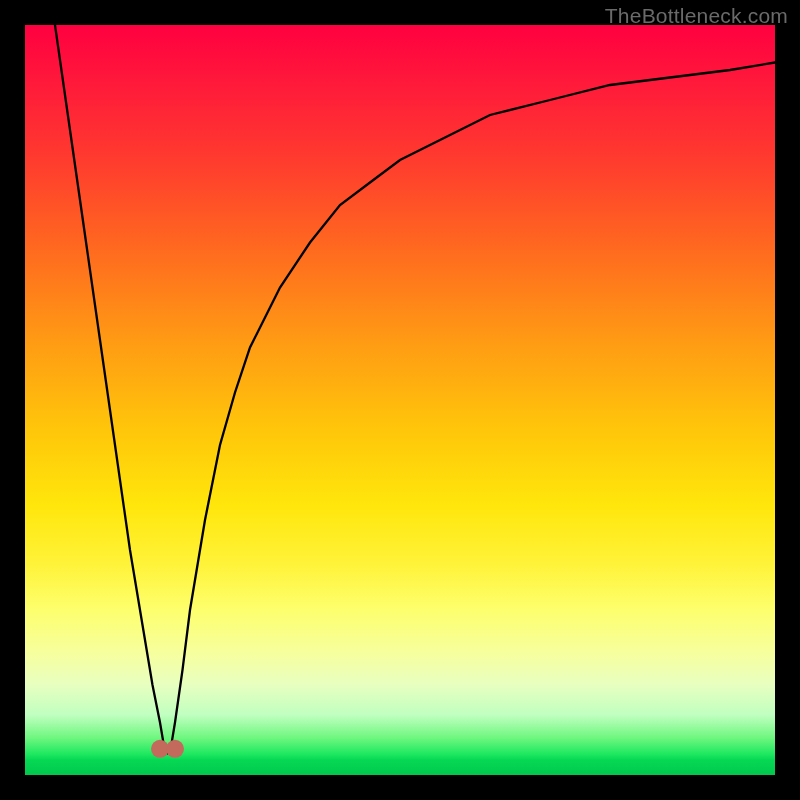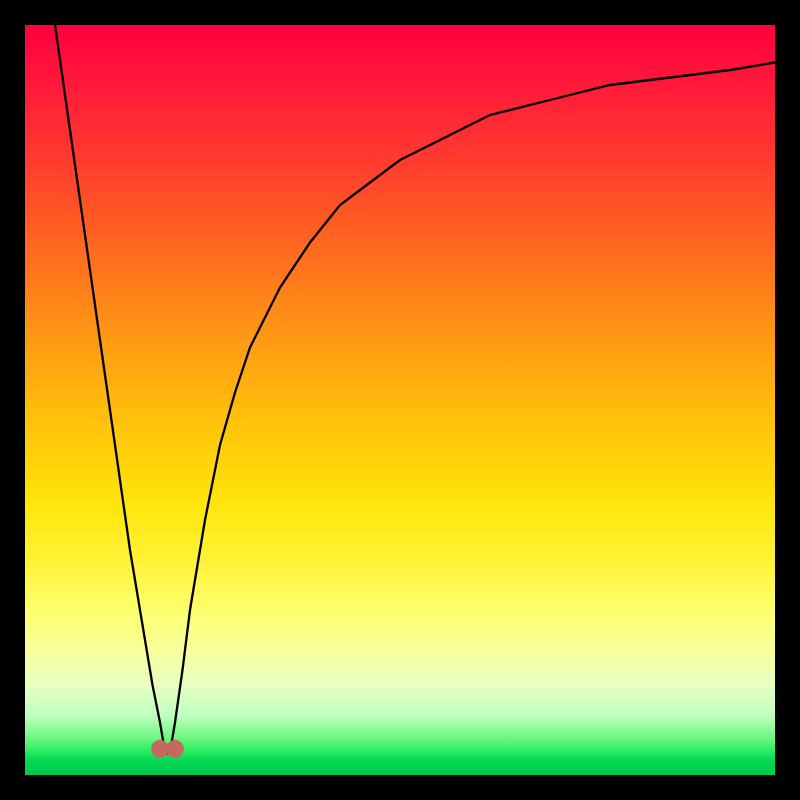--- a/index.html
+++ b/index.html
@@ -73,20 +73,21 @@
     letter-spacing: 0.2px;
     user-select: none;
     pointer-events: none;
   }
 </style>
 </head>
 <body>
 
 <div class="outer">
 
+  <div class="watermark">TheBottleneck.com</div>
 
   <div class="plot">
     <div class="gradient-bg"></div>
 
     <svg class="curve-svg" viewBox="0 0 750 750" preserveAspectRatio="none">
       <path id="curvePath" class="curve-path" d="M30.0 0.0 L45.0 105.0 L60.0 210.0 L75.0 315.0 L90.0 420.0 L105.0 525.0 L120.0 615.0 L127.5 660.0 L135.0 697.5 L138.8 720.0 L142.5 727.5 L146.3 720.0 L150.0 697.5 L157.5 645.0 L165.0 585.0 L180.0 495.0 L195.0 420.0 L210.0 367.5 L225.0 322.5 L255.0 262.5 L285.0 217.5 L315.0 180.0 L345.0 157.5 L375.0 135.0 L420.0 112.5 L465.0 90.0 L525.0 75.0 L585.0 60.0 L645.0 52.5 L705.0 45.0 L750.0 37.5"></path>
       <circle id="marker0" class="marker" r="9" cx="135.0" cy="723.8"></circle>
       <circle id="marker1" class="marker" r="9" cx="150.0" cy="723.8"></circle>
     </svg>
   </div>

